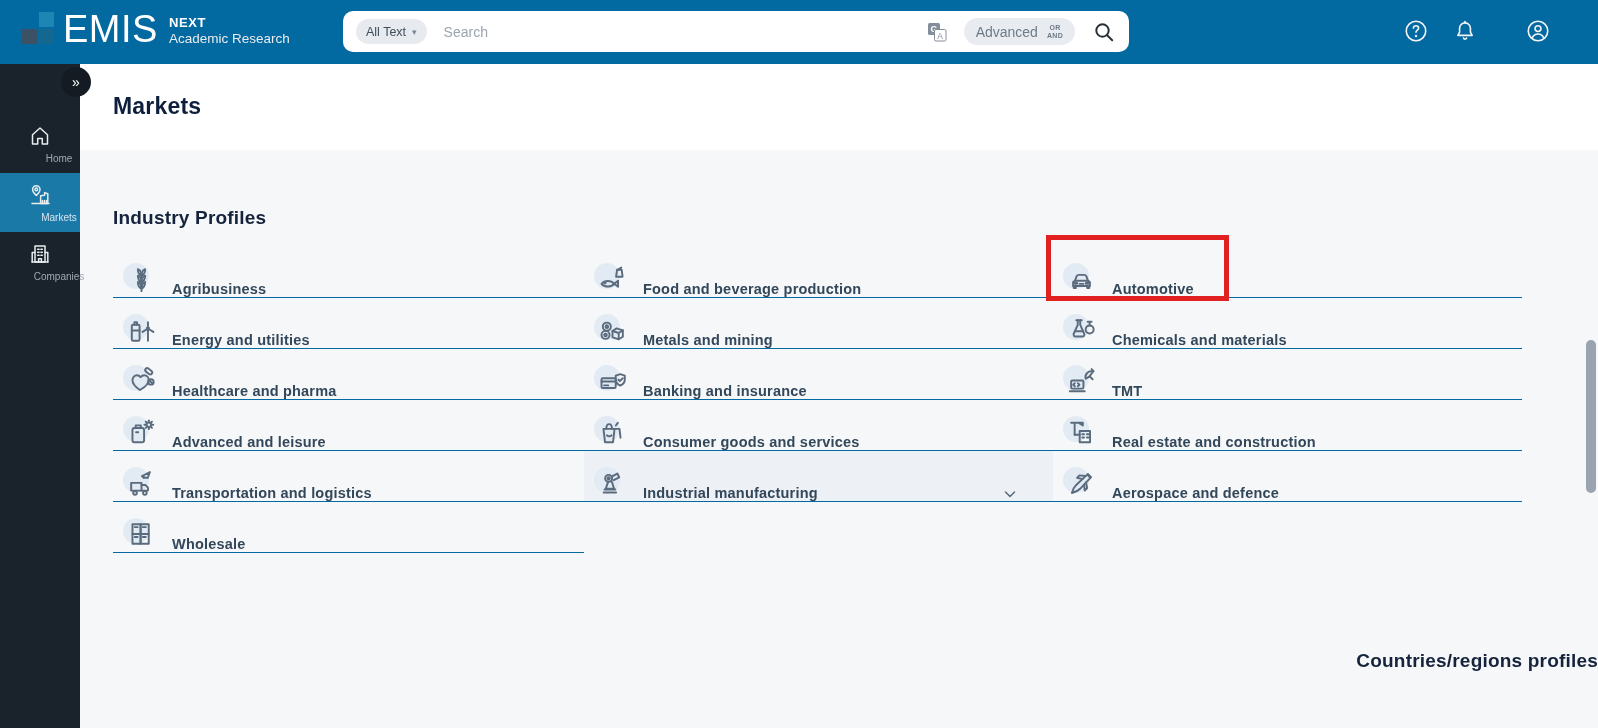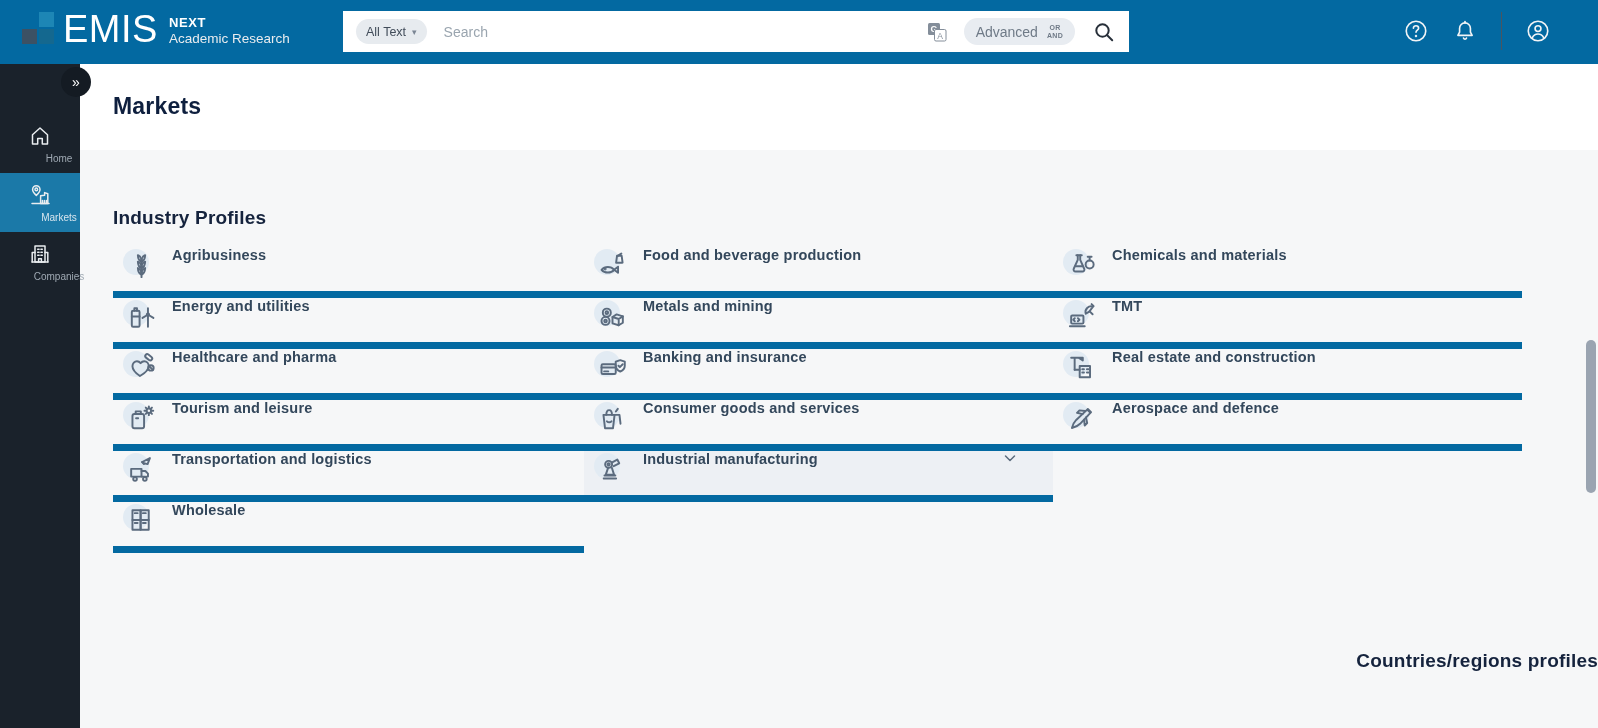--- a/index.html
+++ b/index.html
@@ -22,21 +22,21 @@
   .logo-sq.s2 { left:0px;  top:20px; background:#3c5164; }
   .logo-sq.s3 { left:17px; top:20px; background:#14688f; }
   .logo-emis { color:#ffffff; font-size:38px; line-height:40px; font-weight:400; letter-spacing:0.5px; }
   .logo-text { margin-left:11px; color:#ffffff; padding-top:3px; }
   .logo-next { font-size:13px; font-weight:700; letter-spacing:0.6px; }
   .logo-sub  { font-size:13.5px; color:#e9ecef; margin-top:1px; }
 
   
   .searchbar {
     position:absolute; left:343px; top:11px; width:786px; height:41px;
-    background:#ffffff; border-radius:0; display:flex; align-items:center;
+    background:#ffffff; border-radius:10px; display:flex; align-items:center;
     padding:0 13px;
   }
   .scope-pill {
     background:#e7ebef; border-radius:13px; height:25px; display:flex;
     align-items:center; padding:0 10px; font-size:12.5px; color:#414c59;
     gap:6px; flex:none; cursor:pointer;
   }
   .scope-caret { font-size:9px; color:#7b8694; }
   .search-input {
     border:none; outline:none; flex:1; margin-left:15px; font-size:14px;
@@ -85,22 +85,22 @@
   .content { padding-left:33px; }
   .section-heading { font-size:19px; font-weight:700; color:#15233d; letter-spacing:0.2px; }
   .industry-heading { padding-top:57px; }
 
   .industry-grid {
     margin-top:18px; width:1409px; display:grid;
     grid-template-columns:471px 469px 469px;
   }
   .ind-col { display:flex; flex-direction:column; }
   .ind-item {
-    position:relative; display:flex; align-items:flex-start; height:51px;
-    border-bottom:7px solid #0369a1; padding-left:10px; cursor:pointer;
+    position:relative; display:flex; align-items:flex-end; height:51px;
+    border-bottom:1px solid #0369a1; padding-left:10px; cursor:pointer;
   }
   .ind-item.hovered { background:#edf0f4; }
   .icon-wrap { position:relative; width:36px; height:36px; margin-right:13px; flex:none; }
   .icon-bg { position:absolute; left:0; top:2px; width:26px; height:26px; border-radius:50%; background:#e2ebf3; }
   .glyph { position:absolute; left:3px; top:3px; width:31px; height:31px; color:#5b6b7e; }
   .glyph svg { width:31px; height:31px; display:block; }
   .ind-label { font-size:14.5px; font-weight:700; color:#33475b; letter-spacing:0.2px; }
   .chev { display:none; margin-left:auto; margin-right:36px; width:14px; height:14px; color:#5b6b7d; }
   .annotation {
     position:absolute; left:-7px; top:-12px; width:183px; height:66px;
@@ -288,21 +288,21 @@
       <span class="glyph ind-icon">
                 <svg class="line" viewBox="0 0 24 24">
                   <rect x="5" y="8.5" width="9" height="11" rx="1.5"></rect>
                   <path d="M7.5 8.5v-2h4v2"></path>
                   <path d="M7.8 11.8h1.6"></path>
                   <circle cx="17.7" cy="6" r="1.7"></circle>
                   <path d="M17.7 2.6v1M17.7 8.4v1M14.3 6h1M20.1 6h1M15.3 3.6l.7.7M19.4 7.7l.7.7M20.1 3.6l-.7.7M16 7.7l-.7.7"></path>
                 </svg>
               </span>
     </span>
-    <span class="ind-label">Tourism and leisure</span>
+    <span class="ind-label">Advanced and leisure</span>
 
   </div>
 
   <div class="ind-item">
     <span class="icon-wrap">
       <span class="icon-bg"></span>
       <span class="glyph ind-icon">
                 <svg class="line" viewBox="0 0 24 24">
                   <path d="M12.5 6.2l6-3-1.8 4.6-2.8-.6z"></path>
                   <path d="M12.5 6.2l1.4 1.6"></path>
@@ -419,20 +419,38 @@
     </span>
     <span class="ind-label">Industrial manufacturing</span>
     <span class="chev" style="display: block;">
       <svg class="line" viewBox="0 0 14 14">
                 <path d="M2.5 5l4.5 4.5L11.5 5"></path>
               </svg>
     </span>
   </div>
 </div>
         <div class="ind-col">
+  <div class="ind-item">
+    <span class="icon-wrap">
+      <span class="icon-bg"></span>
+      <span class="glyph ind-icon">
+                <svg class="line" viewBox="0 0 24 24">
+                  <path d="M5.5 17h13v-3.1l-1.5-1-1.2-3.3c-.3-.8-.9-1.2-1.8-1.2H10c-.9 0-1.5.4-1.8 1.2L7 12.9l-1.5 1z"></path>
+                  <path d="M7 12.9h10"></path>
+                  <path d="M6 17v1.6h1.6V17M16.4 17v1.6H18V17"></path>
+                  <rect x="6.7" y="14.4" width="2" height="1" rx="0.5"></rect>
+                  <rect x="15.3" y="14.4" width="2" height="1" rx="0.5"></rect>
+                  <path d="M10.5 15.4h3"></path>
+                </svg>
+              </span>
+    </span>
+    <span class="ind-label">Automotive</span>
+
+  <div class="annotation"></div>
+          </div>
 
   <div class="ind-item">
     <span class="icon-wrap">
       <span class="icon-bg"></span>
       <span class="glyph ind-icon">
                 <svg class="line" viewBox="0 0 24 24">
                   <path d="M8 4h4.2"></path>
                   <path d="M9.1 4v3.6l-3.1 6.9c-.5 1.1.3 2.2 1.4 2.2h5.3c1.1 0 1.9-1.1 1.4-2.2l-3.1-6.9V4"></path>
                   <path d="M7.6 12.6h5.2"></path>
                   <path d="M16.8 5.2h3M18.3 5.2v2.9"></path>

